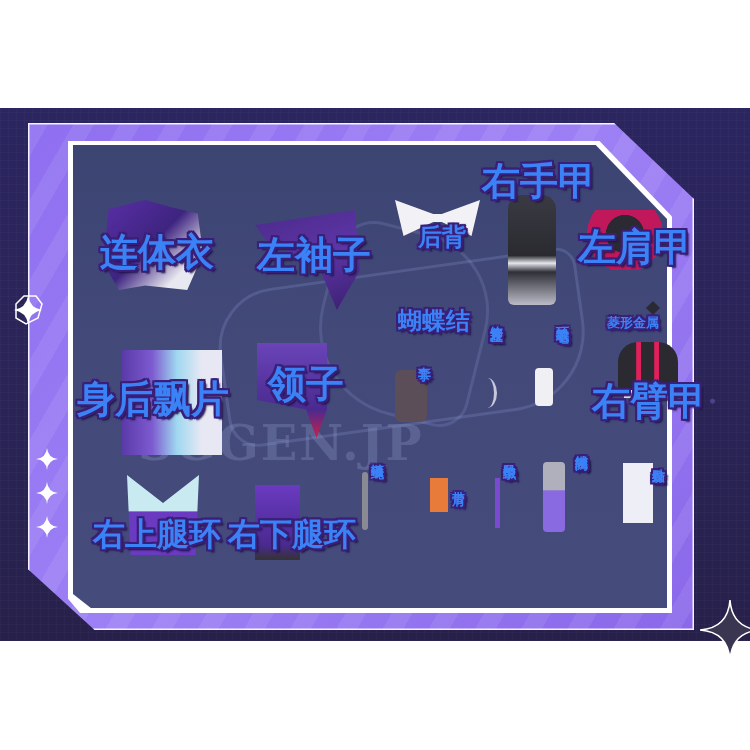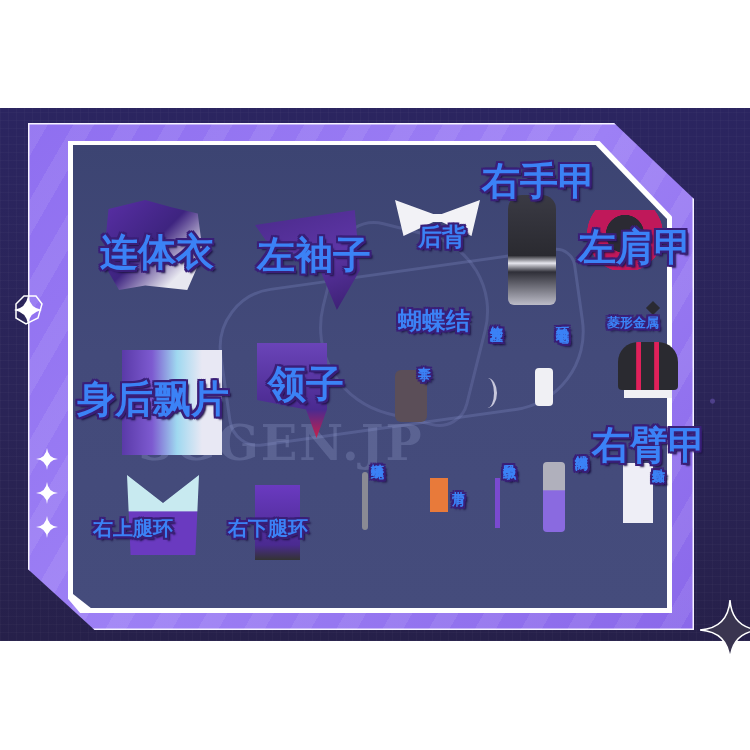--- a/index.html
+++ b/index.html
@@ -34,21 +34,21 @@
   .wm-shape2{position:absolute;left:320px;top:230px;width:160px;height:180px;border:3px solid rgba(140,150,210,.22);
         border-radius:40px 80px 30px 90px;transform:rotate(14deg);}
 
   .lbl{position:absolute;color:#3b82f6;font-weight:bold;font-family:"DejaVu Serif","Liberation Serif",serif;
        text-shadow:
         2px 0 0 #3a1f78,-2px 0 0 #3a1f78,0 2px 0 #3a1f78,0 -2px 0 #3a1f78,
         2px 2px 0 #3a1f78,-2px -2px 0 #3a1f78,2px -2px 0 #3a1f78,-2px 2px 0 #3a1f78,
         3px 3px 2px #1d1242;white-space:nowrap;line-height:1;}
   .vert{writing-mode:vertical-rl;text-orientation:upright;letter-spacing:-1px;}
   .big{font-size:38px;}
-  .mid{font-size:20px;}
+  .mid{font-size:32px;}
   .sm{font-size:24px;}
   .xs{font-size:13px;}
 
   .item{position:absolute;}
   .sparkle{position:absolute;color:#ffffff;}
 </style>
 </head>
 <body>
 
 <div class="band"></div>
@@ -87,21 +87,21 @@
 <div class="lbl sm" style="left:418px;top:225px;">后背</div>
 <div class="lbl sm" style="left:398px;top:261px;margin-top:48px;">蝴蝶结</div>
 <div class="lbl big" style="left:482px;top:162px;">右手甲</div>
 <div class="lbl big" style="left:578px;top:228px;">左肩甲</div>
 <div class="lbl big" style="left:77px;top:380px;">身后飘片</div>
 <div class="lbl big" style="left:268px;top:365px;">领子</div>
 <div class="lbl xs vert" style="left:418px;top:357px;">手套</div>
 <div class="lbl xs vert" style="left:490px;top:320px;">左月牙装饰</div>
 <div class="lbl xs vert" style="left:556px;top:320px;">右毛绒手环</div>
 <div class="lbl xs" style="left:607px;top:316px;">菱形金属</div>
-<div class="lbl big" style="left:592px;top:382px;margin-top:44px;">右臂甲</div>
+<div class="lbl big" style="left:592px;top:382px;">右臂甲</div>
 <div class="lbl mid" style="left:93px;top:518px;">右上腿环</div>
 <div class="lbl mid" style="left:228px;top:518px;">右下腿环</div>
 <div class="lbl xs vert" style="left:371px;top:457px;">绳子项链</div>
 <div class="lbl xs vert" style="left:452px;top:482px;">肩带</div>
 <div class="lbl xs vert" style="left:503px;top:457px;">织带吊坠</div>
 <div class="lbl xs vert" style="left:575px;top:448px;">腰间绳结</div>
 <div class="lbl xs vert" style="left:652px;top:460px;">纹身贴</div>
 
 <svg class="sparkle" style="left:8px;top:290px;" width="40" height="40" viewBox="0 0 40 40">
   <polygon points="8,14 16,6 28,6 34,14 30,28 18,34 8,28" fill="none" stroke="#ffffff" stroke-width="1.5"></polygon>

